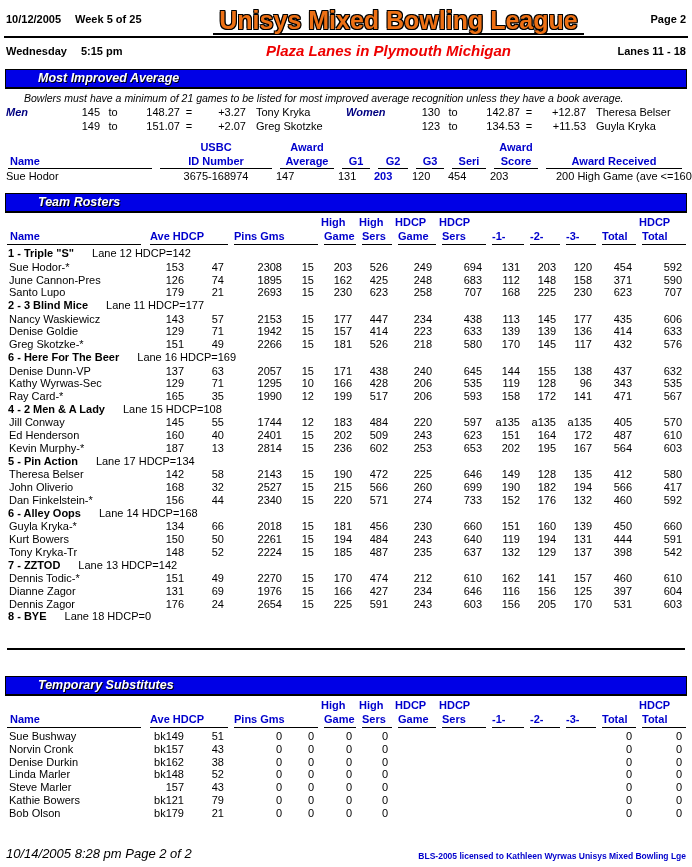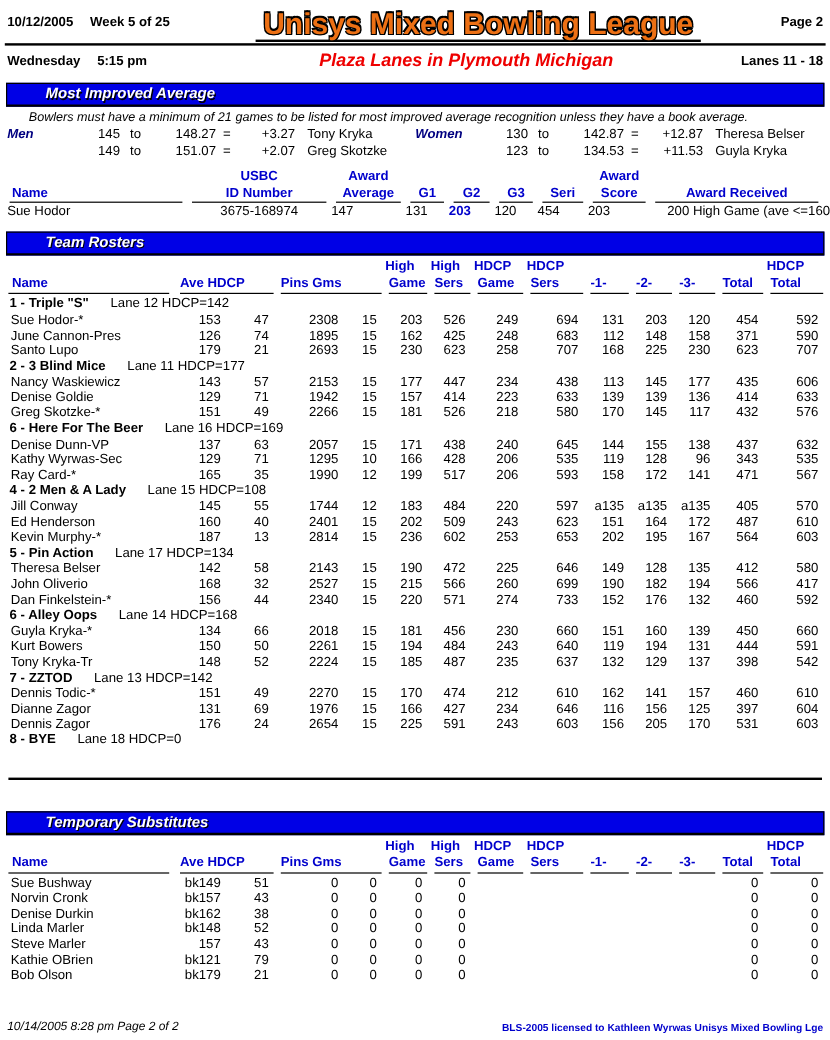--- a/index.html
+++ b/index.html
@@ -68,21 +68,21 @@
   .rhcell.ul { border-bottom: 1px solid #000; margin: 0 3px; }
   .rhcell.name { text-align: left; padding-left: 3px; margin: 0 6px 0 2px; }
   .r-row { line-height: 12.8px; }
   .r-row > span { text-align: right; padding-right: 7px; white-space: nowrap; }
   .r-row > span.pname { text-align: left; padding: 0 0 0 4px; }
   .team-hdr { line-height: 13.5px; padding-left: 4px; }
   .team-hdr .tname { font-weight: bold; margin-right: 18px; }
   .sep-line { border-top: 2px solid #000; margin: 24px 3px 26px 3px; }
 
   
-  .footer-left { position: absolute; left: 6px; bottom: 6px; font-size: 10px; font-style: italic; }
+  .footer-left { position: absolute; left: 6px; bottom: 6px; font-size: 13px; font-style: italic; }
   .footer-right { position: absolute; right: 6px; bottom: 6px; font-size: 8.5px; color: #0000CC; font-weight: bold; }
 </style>
 </head>
 <body>
 
 <div class="page">
 
   <div class="hdr1">
     <div class="hdr-left">
       <span>10/12/2005</span><span>Week 5 of 25</span>
@@ -672,21 +672,21 @@
         <span>0</span>
         <span></span>
         <span></span>
         <span></span>
         <span></span>
         <span></span>
         <span>0</span>
         <span>0</span>
       </div>
       <div class="rgrid r-row">
-        <span class="pname">Kathie OBrien</span>
+        <span class="pname">Kathie Bowers</span>
         <span>bk121</span>
         <span>79</span>
         <span>0</span>
         <span>0</span>
         <span>0</span>
         <span>0</span>
         <span></span>
         <span></span>
         <span></span>
         <span></span>

